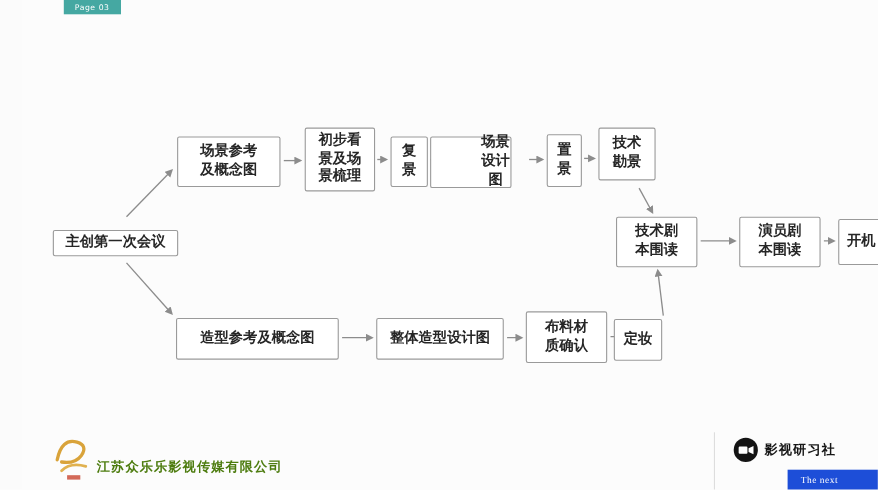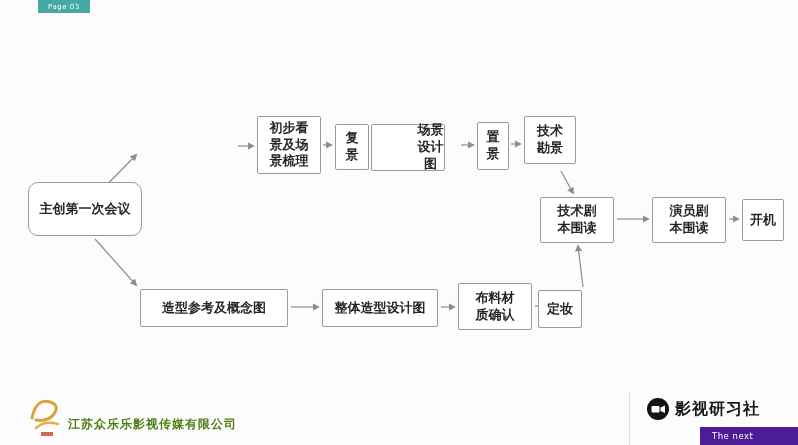--- a/index.html
+++ b/index.html
@@ -8,20 +8,21 @@
     width: 798px;
     height: 445px;
     background: #fbfbfb;
     font-family: "DejaVu Sans", "Liberation Sans", sans-serif;
     overflow: hidden;
   }
   .slide {
     position: absolute;
     inset: 0;
     background: #fcfcfc;
+    margin-left: 20px;
   }
   .page-badge {
     position: absolute;
     left: 38px;
     top: 0;
     background: #45a8a2;
     color: #ffffff;
     font-size: 7px;
     letter-spacing: 0.5px;
     padding: 3px 10px 2px 10px;
@@ -91,39 +92,40 @@
     top: 397px;
     display: flex;
     align-items: center;
     gap: 5px;
   }
   .brand-logo {
     width: 24px;
     height: 24px;
   }
   .brand-name {
-    font-size: 16px;
+    font-size: 12px;
     font-weight: bold;
     color: #161616;
     letter-spacing: 1px;
   }
   .next-bar {
     position: absolute;
     right: 0;
     bottom: 0;
-    width: 98px;
+    width: 82px;
     height: 18px;
-    background: #4c1d95;
+    background: #1d4ed8;
     color: #ffffff;
     font-size: 8.5px;
     display: flex;
     align-items: center;
     padding-left: 12px;
     box-sizing: border-box;
     letter-spacing: 0.5px;
+    font-family: Liberation Serif, serif;
   }
 </style>
 </head>
 <body>
 
 <div class="slide">
 
   <div class="page-badge">Page 03</div>
 
   <svg class="arrows" width="798" height="445">
@@ -141,21 +143,23 @@
     <line class="arrow" x1="511" y1="144" x2="520" y2="144" marker-end="url(#ah)"></line>
     <line class="arrow" x1="561" y1="171" x2="573" y2="193" marker-end="url(#ah)"></line>
     <line class="arrow" x1="617" y1="219" x2="648" y2="219" marker-end="url(#ah)"></line>
     <line class="arrow" x1="729" y1="219" x2="738" y2="219" marker-end="url(#ah)"></line>
     <line class="arrow" x1="291" y1="307" x2="318" y2="307" marker-end="url(#ah)"></line>
     <line class="arrow" x1="441" y1="307" x2="454" y2="307" marker-end="url(#ah)"></line>
     <line class="arrow" x1="535" y1="306" x2="554" y2="306" marker-end="url(#ah)"></line>
     <line class="arrow" x1="583" y1="287" x2="578" y2="246" marker-end="url(#ah)"></line>
   </svg>
 
-  <div class="node" style="left:28px;  top:182px; width:114px; height:54px;border-radius:10px;">主创第一次会议</div>
+  <div class="node" style="left:28px;  top:209px; width:114px; height:24px;">主创第一次会议</div>
+  <div class="node" style="left:141px; top:124px; width:94px;  height:46px;">场景参考
+及概念图</div>
   <div class="node" style="left:257px; top:116px; width:64px;  height:58px;">初步看
 景及场
 景梳理</div>
   <div class="node" style="left:335px; top:124px; width:34px;  height:46px;">复
 景</div>
   <div class="node" style="left:371px; top:124px; width:74px;  height:47px;padding-left:45px;">场景
 设计图</div>
   <div class="node" style="left:477px; top:122px; width:32px;  height:48px;">置
 景</div>
   <div class="node" style="left:524px; top:116px; width:52px;  height:48px;">技术

